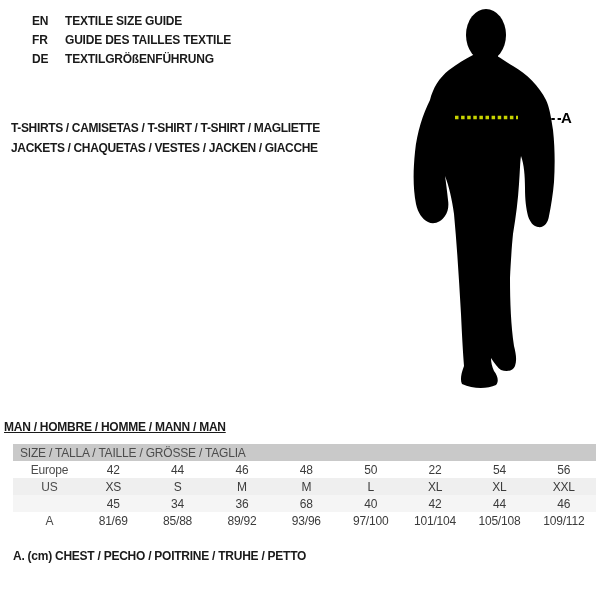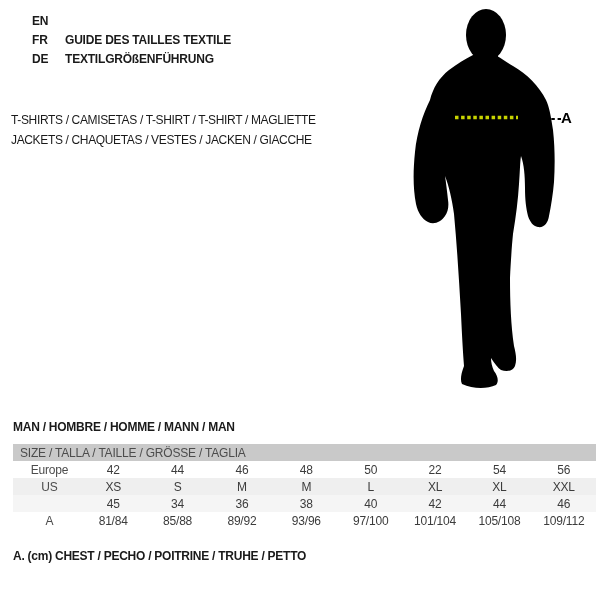--- a/index.html
+++ b/index.html
@@ -8,28 +8,28 @@
     font-family:"Liberation Sans",sans-serif;color:#1a1a1a;
   }
   .abs{position:absolute;}
 
   
   .langs{left:20px;top:12px;font-weight:700;font-size:12px;letter-spacing:-0.2px;margin-left:12px;}
   .lang-row{display:flex;height:19px;line-height:19px;}
   .lang-code{width:33px;flex:0 0 33px;}
 
   
-  .products{left:11px;top:110px;font-weight:400;font-size:12px;letter-spacing:-0.35px;line-height:20px;}
+  .products{left:11px;top:118px;font-weight:700;font-size:12px;letter-spacing:-0.35px;line-height:20px;}
 
   
   .figure{left:413px;top:9px;width:152px;height:386px;}
   .a-label{left:561px;top:109px;font-size:15px;font-weight:700;letter-spacing:0;color:#000;}
 
   
-  .man-heading{left:13px;top:420px;font-weight:700;font-size:12px;letter-spacing:-0.25px;}
+  .man-heading{left:4px;top:420px;font-weight:700;font-size:12px;letter-spacing:-0.25px;text-decoration:underline;}
 
   
   table.size-table{
     position:absolute;left:13px;top:444px;width:583px;
     border-collapse:collapse;table-layout:fixed;
     font-size:12px;color:#3c3c3c;letter-spacing:-0.2px;
   }
   table.size-table th{
     background:#c9c9c9;color:#4c4c4c;font-weight:400;text-align:left;
     height:17px;padding:0 0 0 7px;margin-top:14px;
@@ -41,20 +41,21 @@
 
   
   .footnote{left:13px;top:549px;font-weight:700;font-size:12px;letter-spacing:-0.25px;}
 </style>
 </head>
 <body>
 
 <div class="abs langs">
   <div class="lang-row">
     <span class="lang-code">EN</span>
+    <span>TEXTILE SIZE GUIDE</span>
   </div>
   <div class="lang-row">
     <span class="lang-code">FR</span>
     <span>GUIDE DES TAILLES TEXTILE</span>
   </div>
   <div class="lang-row">
     <span class="lang-code">DE</span>
     <span>TEXTILGRÖßENFÜHRUNG</span>
   </div>
 </div>
@@ -138,29 +139,29 @@
     <td>L</td>
     <td>XL</td>
     <td>XL</td>
     <td>XXL</td>
   </tr>
   <tr class="shade-b">
     <td class="lbl"></td>
     <td>45</td>
     <td>34</td>
     <td>36</td>
-    <td>38</td>
+    <td>68</td>
     <td>40</td>
     <td>42</td>
     <td>44</td>
     <td>46</td>
   </tr>
   <tr>
     <td class="lbl">A</td>
-    <td>81/84</td>
+    <td>81/69</td>
     <td>85/88</td>
     <td>89/92</td>
     <td>93/96</td>
     <td>97/100</td>
     <td>101/104</td>
     <td>105/108</td>
     <td>109/112</td>
   </tr>
 </tbody>
   </table>

